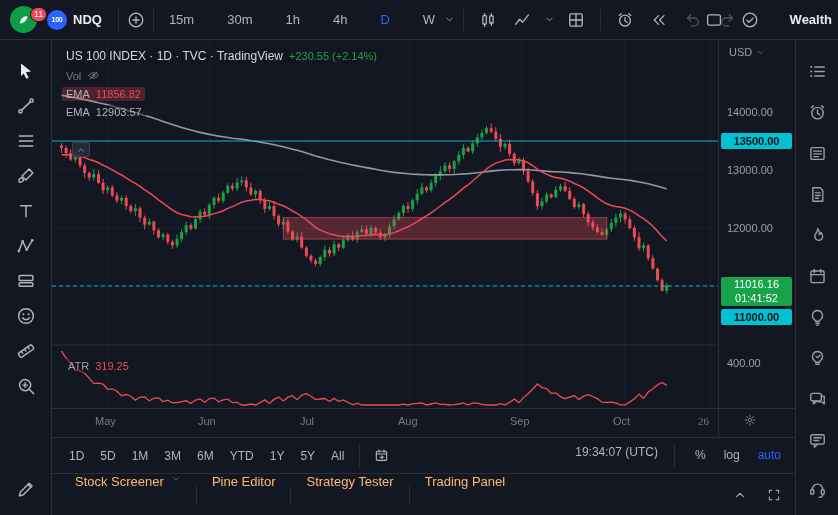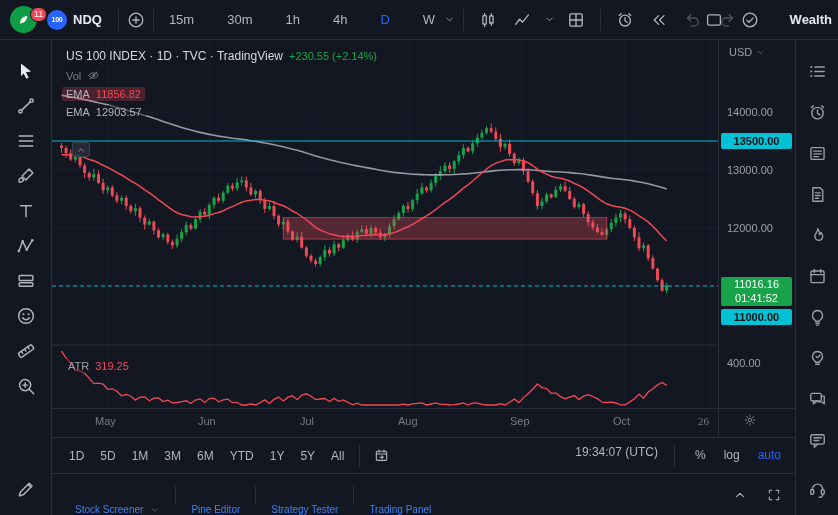--- a/index.html
+++ b/index.html
@@ -76,21 +76,21 @@
   .rb-left{display:flex;align-items:flex-end;gap:2px}
   .rb-range{font-size:12px;color:#b2b5be;padding:4px 7px;border-radius:3px}
   .rb-right{margin-left:auto;display:flex;align-items:flex-start;gap:10px}
   .rb-time{font-size:12px;color:#b2b5be}
   .rb-btn{font-size:12px;color:#b2b5be;padding:3px 4px;border-radius:3px}
   .rb-btn.active{color:var(--accent)}
 
   
   .tabs-bar{height:41px;flex:0 0 41px;display:flex;align-items:center;padding:0 8px}
   .tabs{display:flex;align-items:center;height:100%}
-  .tab{font-size:10px;color:#3b82f6;padding:0 15px;height:100%;display:flex;align-items:flex-end;gap:7px;cursor:pointer}
+  .tab{font-size:13px;color:#fdba74;padding:0 15px;height:100%;display:flex;align-items:flex-start;gap:7px;cursor:pointer}
   .tab-chev{display:flex;color:#787b86}
   .tsep{width:1px;height:18px;background:#2a2e39}
   .tabs-right{margin-left:auto;display:flex;align-items:center;gap:8px;color:#b2b5be}
 </style>
 </head>
 <body>
 
 <div class="app">
 
   <header class="topbar">

